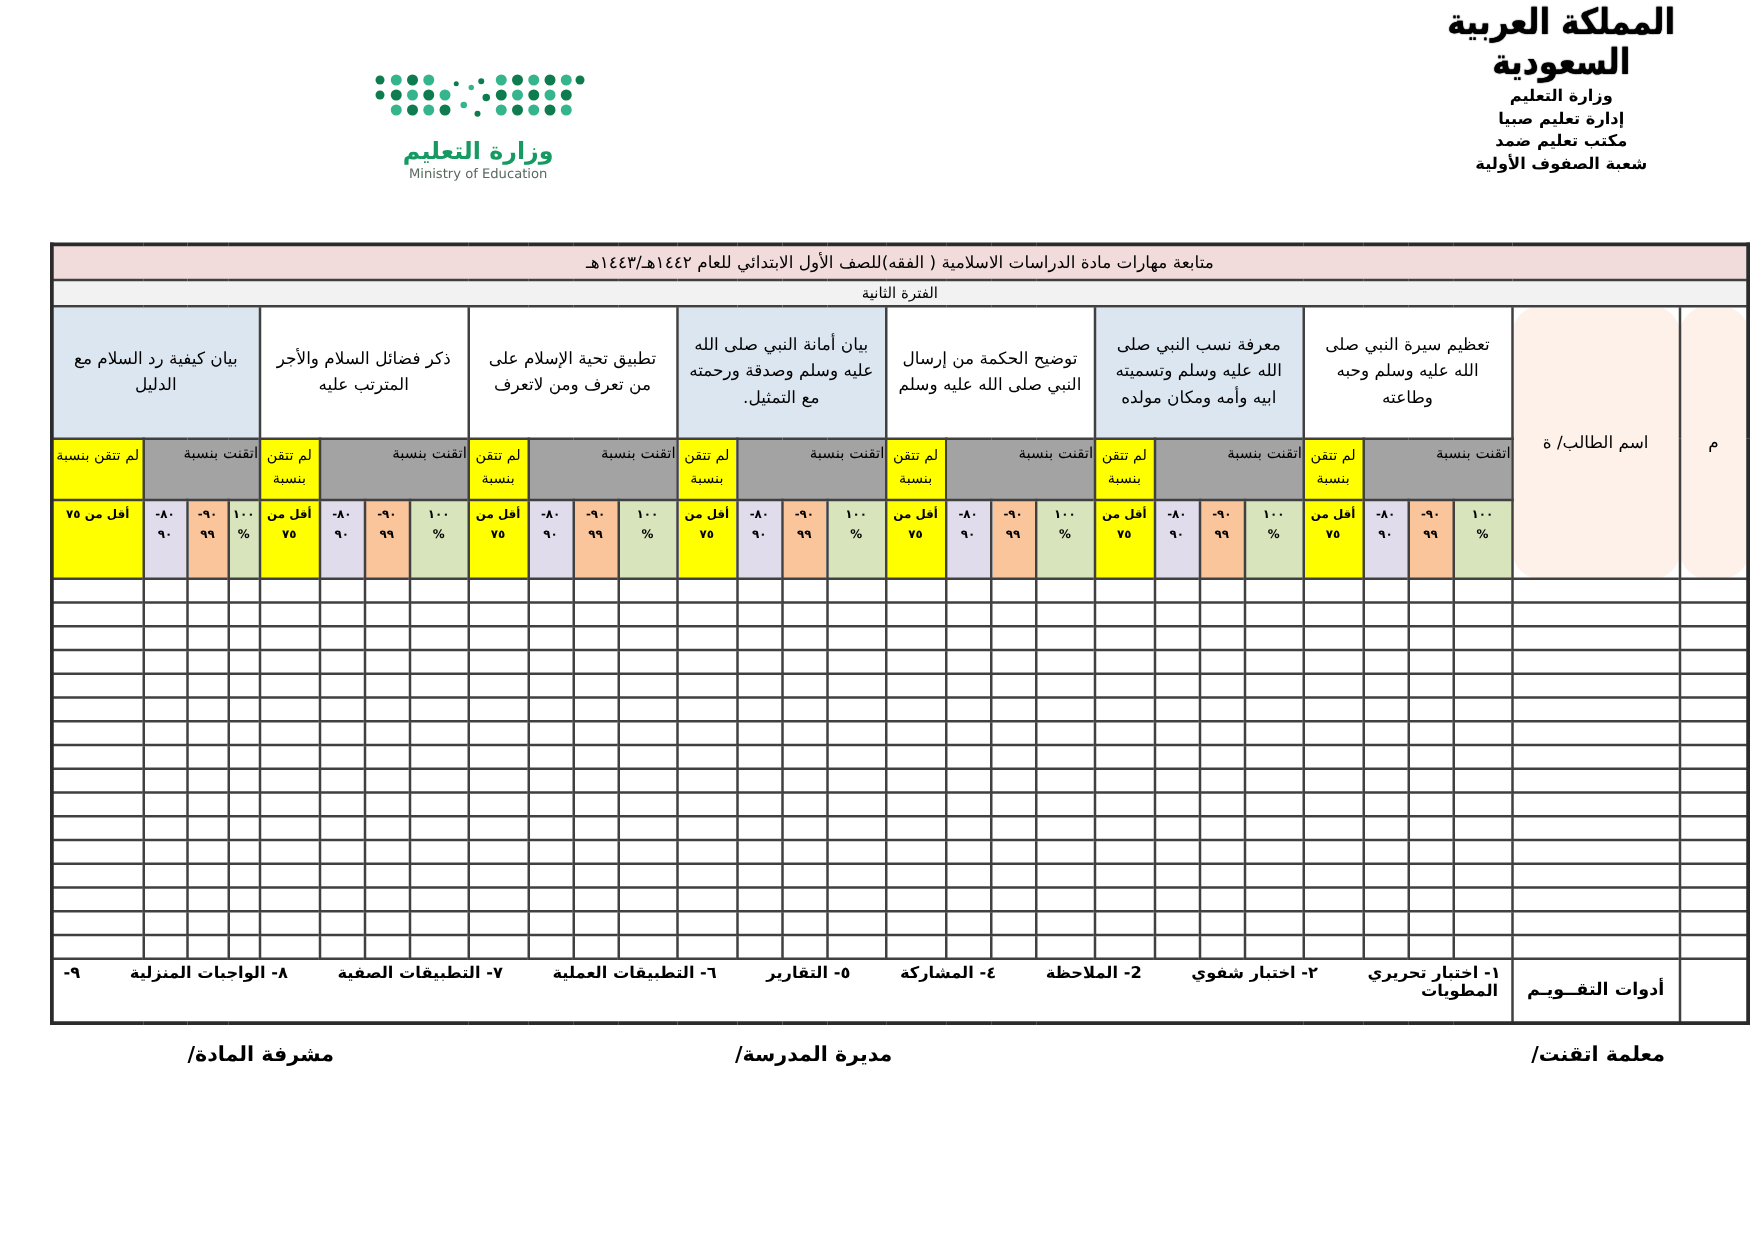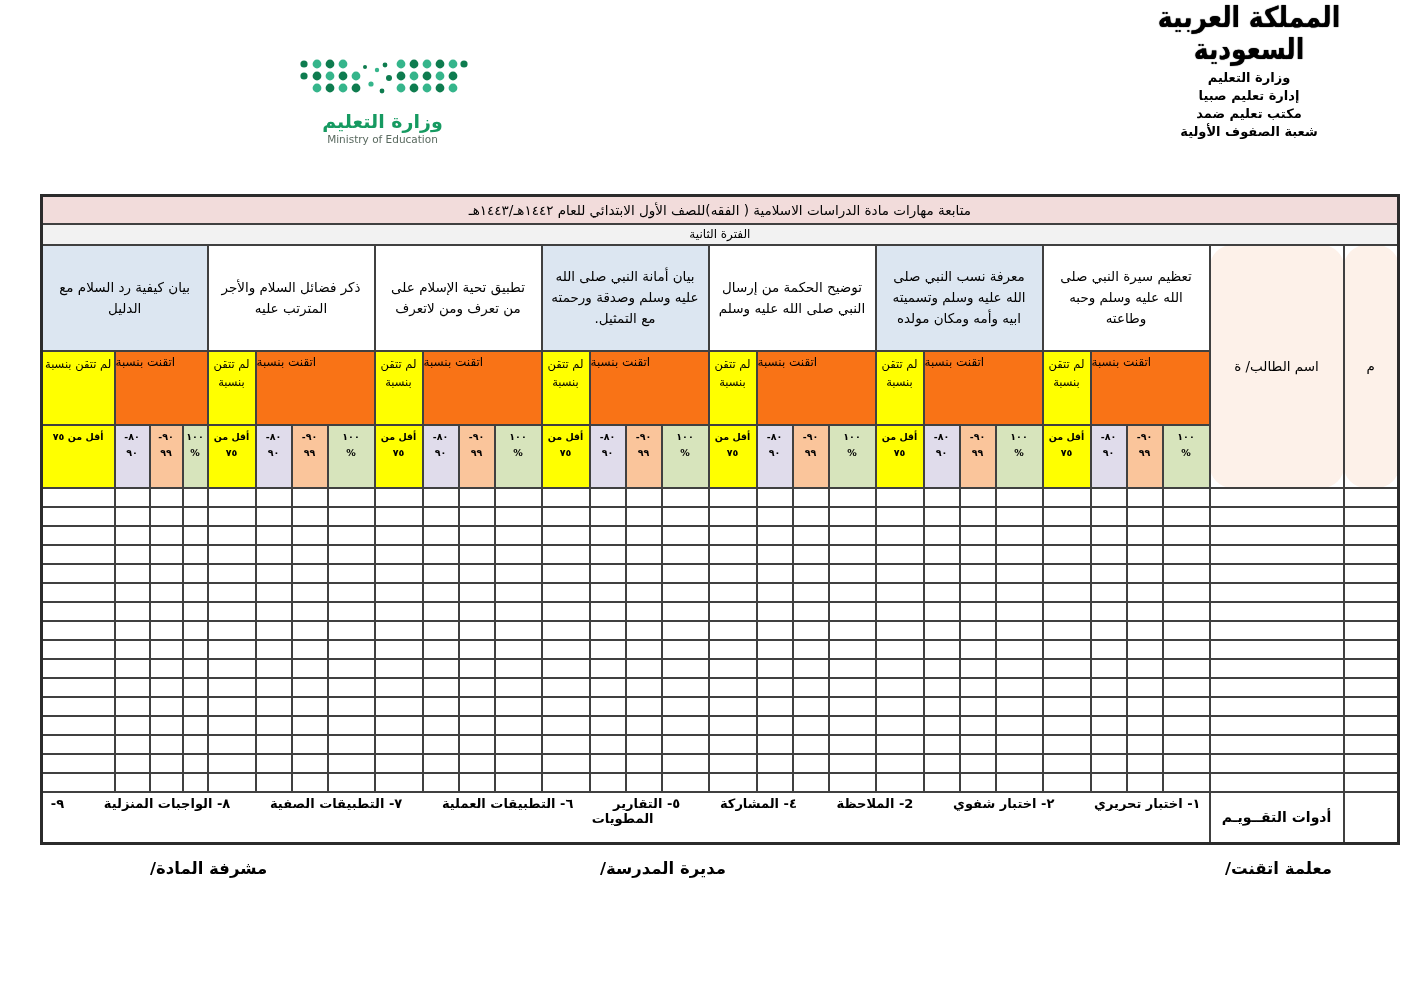--- a/index.html
+++ b/index.html
@@ -41,21 +41,21 @@
   }
   .h-serial, .h-name {
     background:#FDF1E9; text-align:center; vertical-align:middle; font-size:13.5px;border-radius:22px;
   }
   .h-skill {
     height:106px; background:#fff; text-align:center; vertical-align:middle;
     font-size:13.5px; line-height:1.55; padding:2px 5px;
   }
   .h-skill.blue { background:#DCE6F1; }
   .h-mastered {
-    height:74px; background:#f97316; text-align:left; vertical-align:top;
+    height:49px; background:#a3a3a3; text-align:right; vertical-align:top;
     font-size:12px; padding-top:3px;
   }
   .h-notmastered {
     background:#FFFF00; text-align:center; vertical-align:top;
     font-size:11.5px; line-height:1.6; padding-top:3px;
   }
   .bin {
     height:63px; text-align:center; vertical-align:top;
     font-size:9.5px; font-weight:bold; padding-top:3px;
     white-space:pre-line; line-height:1.7;
@@ -65,26 +65,26 @@
   .bin-80  { background:#E0DCEB; }
   .bin-fail{ background:#FFFF00; }
   tbody td { height:19px; background:#fff; }
   .r-tools td { height:52px; vertical-align:top; }
   .t-title {
     text-align:center; font-weight:bold; font-size:14px;
     vertical-align:middle !important;
   }
   .t-list { font-size:13px; font-weight:bold; padding:3px 4px; }
   .tools-line { display:flex; justify-content:space-between; padding:0 4px; }
-  .tools-wrap { text-align:center; padding-right:6px; }
+  .tools-wrap { text-align:right; padding-right:6px; }
   
   .signatures { position:relative; height:40px; margin-top:14px; font-weight:bold; font-size:16.5px; }
   .sig { position:absolute; top:0; }
   .sig-teacher   { right:71px; }
-  .sig-principal { left:600px; }
+  .sig-principal { left:588px; }
   .sig-supervisor{ left:150px; }
 </style>
 </head>
 <body>
 
 <div class="letterhead">
   <div class="emblem">
     <div class="emblem-callig">المملكة العربية السعودية</div>
     <div class="emblem-lines">
       <div>وزارة التعليم</div>

